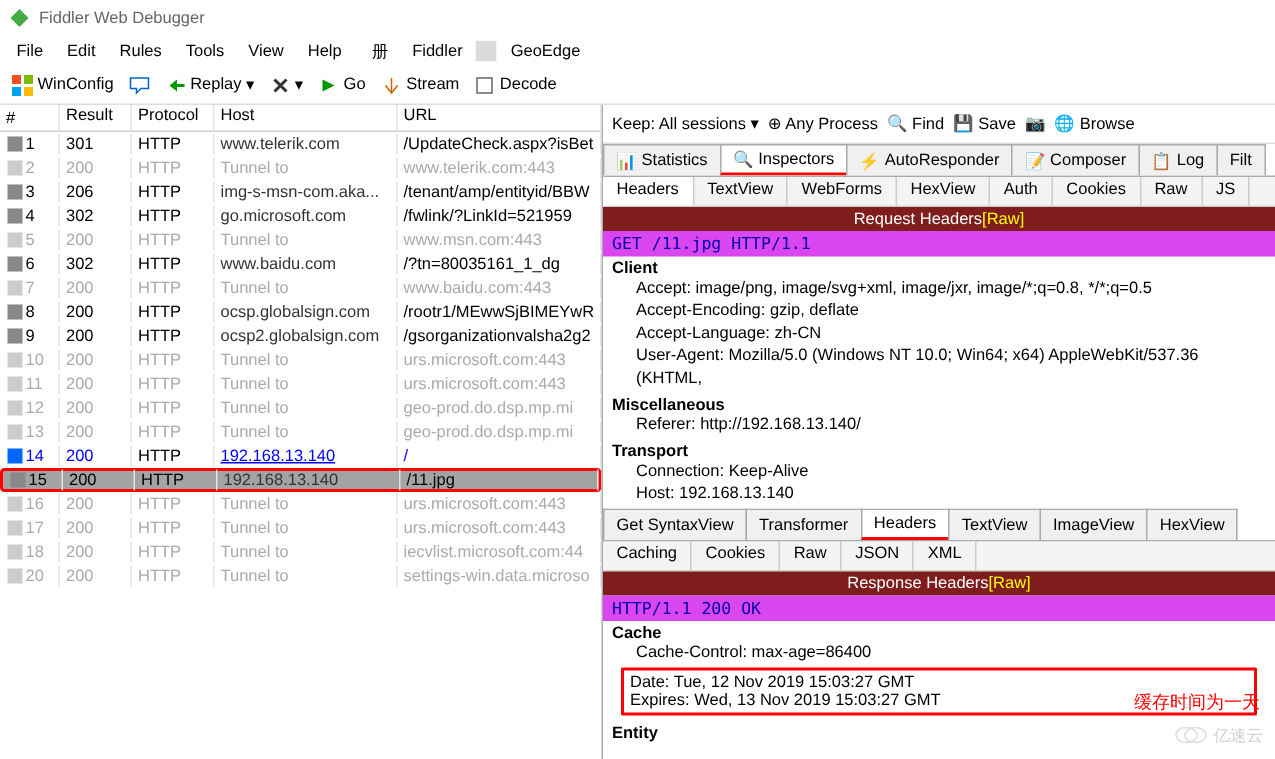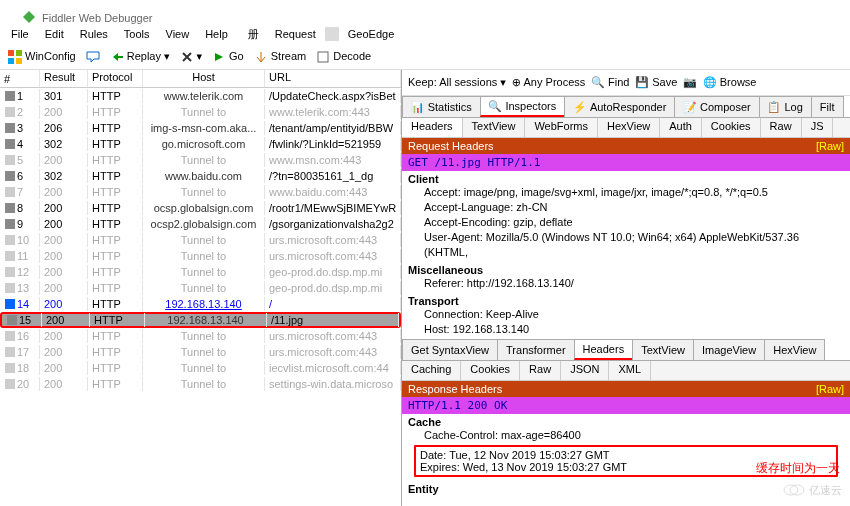--- a/index.html
+++ b/index.html
@@ -1,53 +1,53 @@
 <!DOCTYPE html>
 <html><head>
 <meta charset="utf-8">
 <style>
 *{margin:0;padding:0;box-sizing:border-box;font-family:"Segoe UI",Tahoma,sans-serif;font-size:11px}
 body{background:#fff;width:850px;height:506px;overflow:hidden;display:flex;flex-direction:column}
-.titlebar{height:24px;display:flex;align-items:flex-end;padding:0 22px;gap:6px;color:#666}
+.titlebar{height:24px;display:flex;align-items:center;padding:0 6px;gap:6px;color:#666}
 .titlebar svg{width:14px;height:14px}
 .menubar{height:20px;display:flex;align-items:center;gap:2px;padding:0 4px}
 .menubar span{padding:2px 7px;cursor:default}
 .toolbar{height:26px;display:flex;align-items:center;gap:2px;padding:0 4px;border-bottom:1px solid #ddd}
 .tbtn{display:inline-flex;align-items:flex-start;gap:3px;padding:2px 4px;cursor:default}
 .tbtn svg{width:14px;height:14px}
 .split{display:flex;flex:1;min-height:0}
 .left{width:402px;border-right:1px solid #aaa;display:flex;flex-direction:column;overflow:hidden}
 .right{flex:1;display:flex;flex-direction:column;overflow:hidden}
 .grid-head{display:flex;background:#fff;border-bottom:1px solid #ccc;height:18px}
 .grid-head div,.row div{border-right:1px solid #e4e4e4;padding:1px 4px;overflow:hidden;white-space:nowrap}
 .c-num{width:40px;display:flex;align-items:center;gap:1px}
 .c-res{width:48px}
 .c-pro{width:55px}
-.c-host{width:122px;text-align:center}
+.c-host{width:122px;text-align:left}
 .c-url{flex:1}
 .rows{flex:1;overflow:hidden}
 .row{display:flex;height:16px;align-items:center}
 .row .c-host{color:#333}
 .row.gray{color:#aaa}
 .row.gray .c-host{color:#aaa}
 .row.blue .c-num,.row.blue .c-res{color:#00f}
 .row.blue .c-host{color:#00f;text-decoration:underline}
 .row.blue .c-url{color:#00f}
 .row.sel{background:#a3a3a3}
 .redbox{border:2px solid red;border-radius:3px}
 .ico{width:12px;height:12px;display:inline-block}
 .rtoolbar{height:26px;display:flex;align-items:center;gap:6px;padding:0 6px;border-bottom:1px solid #ddd;overflow:hidden;white-space:nowrap}
 .tabs{display:flex;height:22px;border-bottom:1px solid #aaa;overflow:hidden;white-space:nowrap}
 .tab{padding:3px 8px;border:1px solid #aaa;border-bottom:none;margin-right:-1px;background:#f0f0f0;display:flex;align-items:center;gap:3px;cursor:default}
 .tab.act{background:#fff}
 .tab.uline{border-bottom:2px solid red}
 .subtabs{display:flex;height:20px;background:#f4f4f4;border-bottom:1px solid #ccc}
 .subtab{padding:2px 9px;border-right:1px solid #ccc;cursor:default}
 .subtab.act{background:#fff}
-.hdr-bar{background:#c2410c;color:#fff;padding:2px 6px;display:flex;justify-content:space-between}
+.hdr-bar{background:#7f1d1d;color:#fff;padding:2px 6px;display:flex;justify-content:center}
 .hdr-bar a{color:#ff0}
 .code{font-family:Consolas,monospace;color:#00a;padding:2px 6px;background:#d946ef}
 .sect{padding:2px 6px}
 .sect b{font-weight:bold}
 .sect .ind{padding-left:16px;line-height:15px}
 .respTabs{display:flex;height:22px;border-bottom:1px solid #aaa;flex-wrap:wrap;overflow:hidden}
 .annot{color:red;font-family:SimSun,serif;font-size:12px;position:absolute}
 .cachebox{border:2px solid red;border-radius:1px;margin:2px 6px;padding:2px 4px}
 .logo{position:absolute;right:8px;bottom:8px;opacity:.4;display:flex;align-items:center;gap:4px;font-size:14px;color:#888}
 </style>
@@ -62,21 +62,21 @@
 </div>
 
 <div class="menubar">
   <span>File</span>
   <span>Edit</span>
   <span>Rules</span>
   <span>Tools</span>
   <span>View</span>
   <span>Help</span>
   <span style="margin-left:4px">册</span>
-    <span>Request</span>
+    <span>Fiddler</span>
   <svg width="14" height="14">
       <rect width="14" height="14" fill="#888" opacity=".3"></rect>
     </svg>
   <span>GeoEdge</span>
 </div>
 
 <div class="toolbar">
   <span class="tbtn">
       <svg>
         <rect width="6" height="6" fill="#f25022"></rect>
@@ -331,22 +331,22 @@
       <div class="subtab">JS</div>
     </div>
     <div class="hdr-bar">
       <span>Request Headers</span>
       <a>[Raw]</a>
     </div>
     <div class="code">GET /11.jpg HTTP/1.1</div>
     <div class="sect">
       <b>Client</b>
       <div class="ind">Accept: image/png, image/svg+xml, image/jxr, image/*;q=0.8, */*;q=0.5</div>
+      <div class="ind">Accept-Encoding: gzip, deflate</div>
       <div class="ind">Accept-Language: zh-CN</div>
-      <div class="ind">Accept-Encoding: gzip, deflate</div>
       <div class="ind">User-Agent: Mozilla/5.0 (Windows NT 10.0; Win64; x64) AppleWebKit/537.36 (KHTML,</div>
     </div>
     <div class="sect">
       <b>Miscellaneous</b>
       <div class="ind">Referer: http://192.168.13.140/</div>
     </div>
     <div class="sect">
       <b>Transport</b>
       <div class="ind">Connection: Keep-Alive</div>
       <div class="ind">Host: 192.168.13.140</div>

